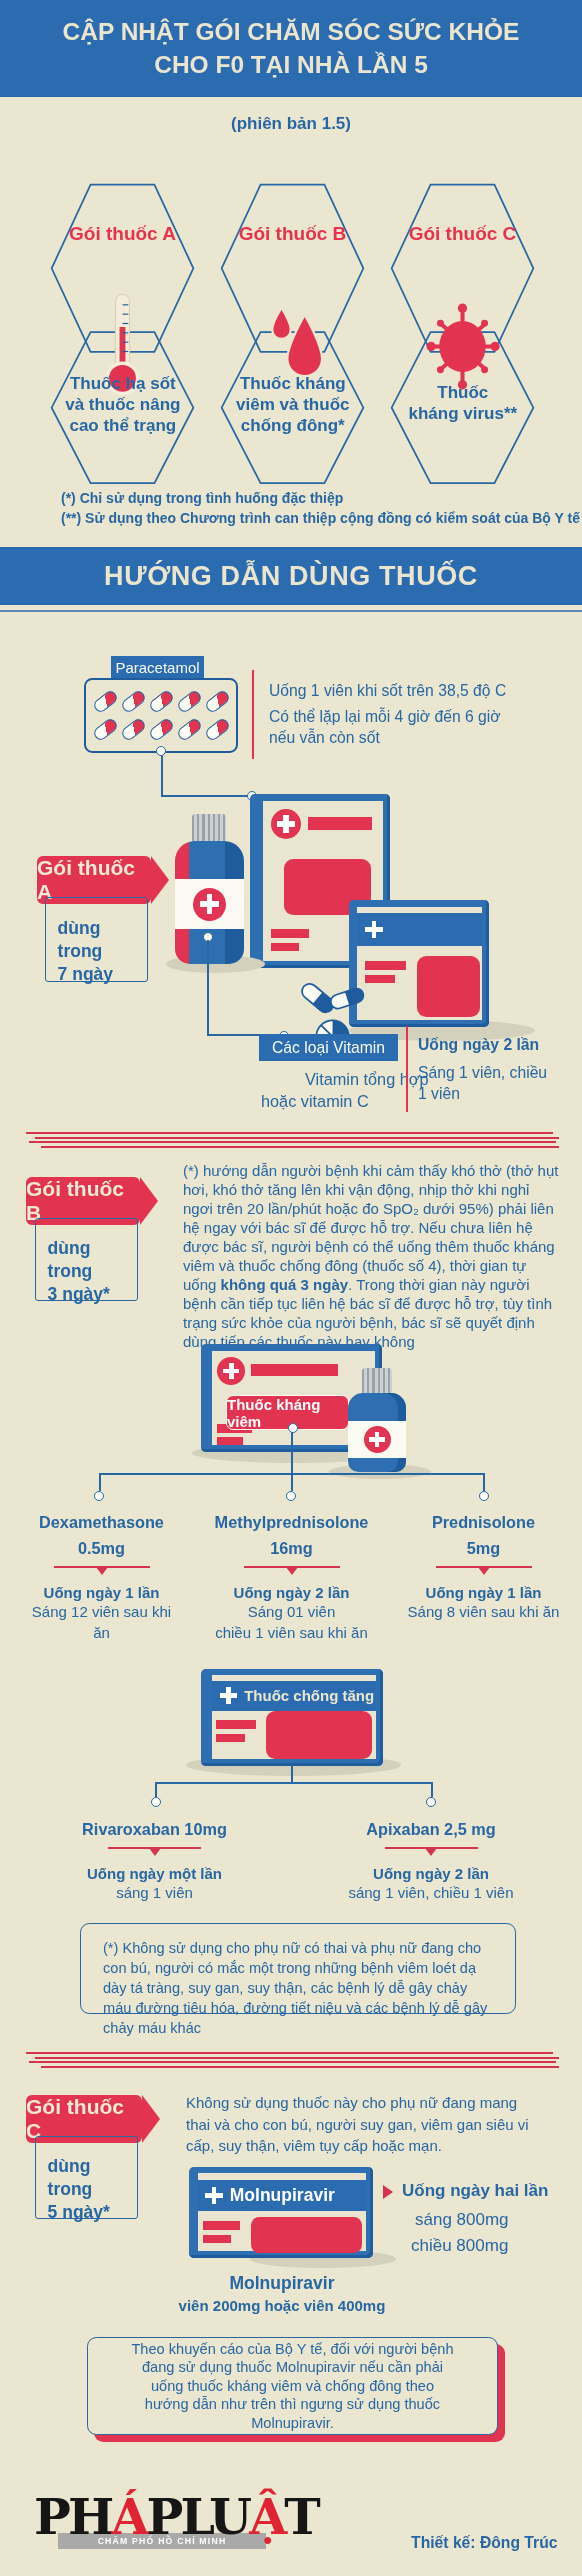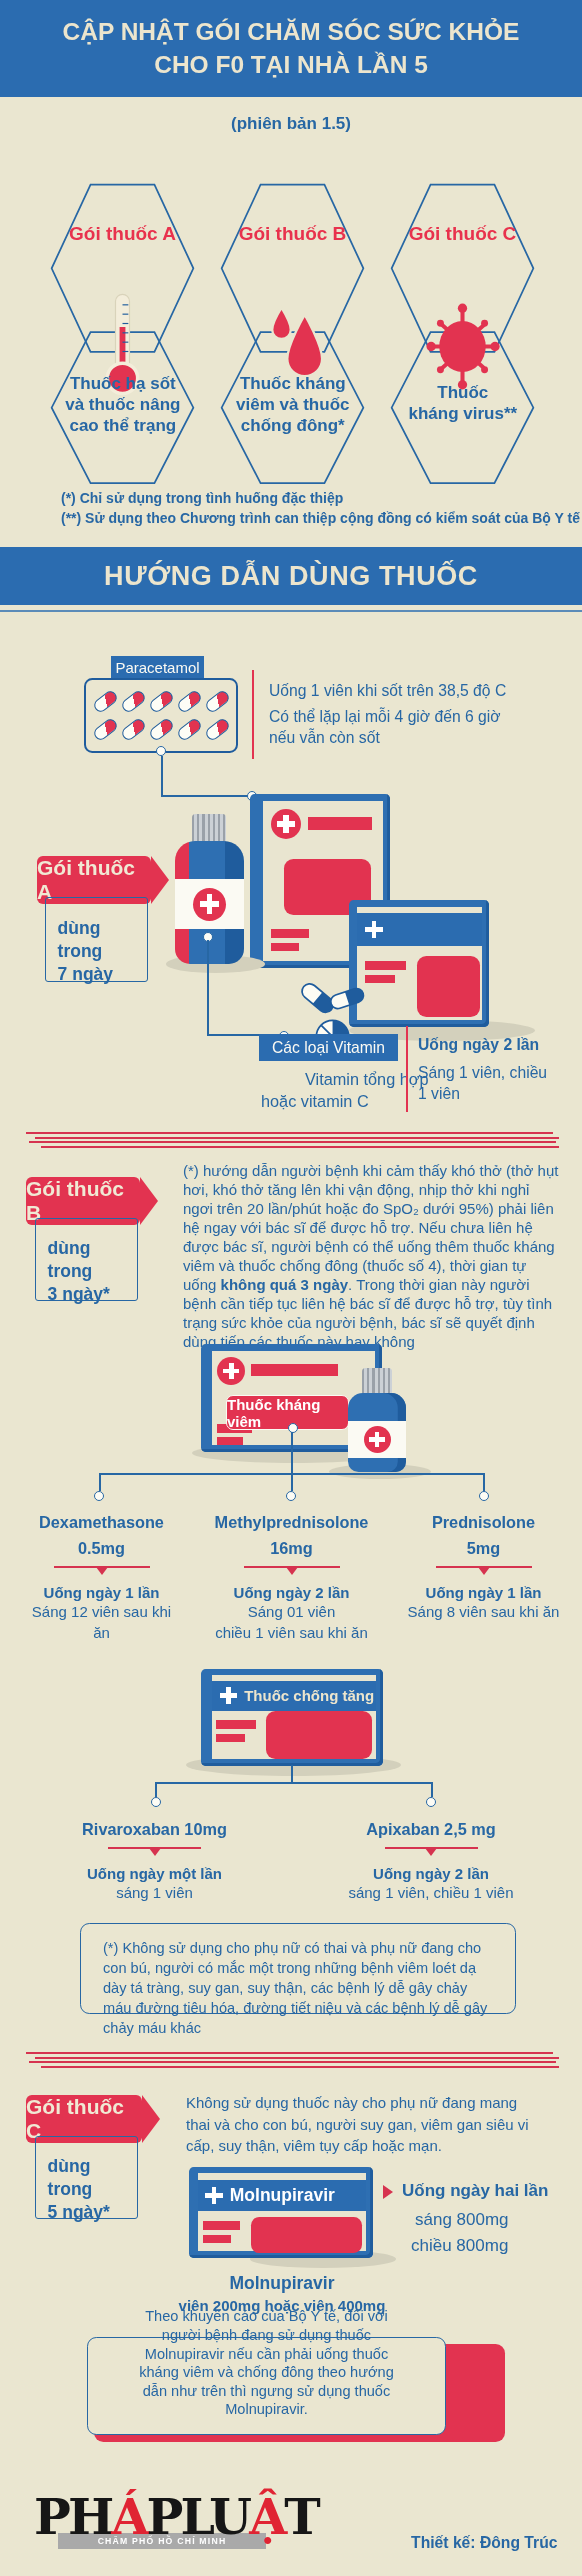--- a/index.html
+++ b/index.html
@@ -391,21 +391,21 @@
     <div class="redround" style="left:62px;top:50px;width:111px;height:36px;border-radius:8.2px;"></div>
   </div>
   <div class="abs tri-right" style="left:383px;top:2185px;"></div>
   <div class="abs blue" style="left:402px;top:2181px;font-size:17px;font-weight:bold;">Uống ngày hai lần</div>
   <div class="abs blue" style="left:415px;top:2210px;font-size:17px;">sáng 800mg</div>
   <div class="abs blue" style="left:411px;top:2236px;font-size:17px;">chiều 800mg</div>
   <div class="abs blue" style="left:154px;top:2273px;width:256px;text-align:center;font-size:17.5px;font-weight:bold;">Molnupiravir</div>
   <div class="abs blue" style="left:154px;top:2297px;width:256px;text-align:center;font-size:15px;font-weight:bold;">viên 200mg hoặc viên 400mg</div>
 
   <div class="abs" style="left:94px;top:2344px;width:411px;height:98px;background:#e23350;border-radius:9.3px;"></div>
-  <div class="abs notebox" style="left:87px;top:2337px;width:359px;height:98px;box-sizing:border-box;padding:15px 40px;display:flex;align-items:flex-end;">
+  <div class="abs notebox" style="left:87px;top:2337px;width:411px;height:98px;box-sizing:border-box;padding:15px 40px;display:flex;align-items:center;">
     <div style="font-size:14.6px;line-height:18.6px;text-align:center;">Theo khuyến cáo của Bộ Y tế, đối với người bệnh đang sử dụng thuốc Molnupiravir nếu cần phải uống thuốc kháng viêm và chống đông theo hướng dẫn như trên thì ngưng sử dụng thuốc Molnupiravir.</div>
   </div>
 
   <div class="abs graybar" style="left:58px;top:2533px;width:208px;height:16.3px;">
     <span>CHĂM PHỐ HỒ CHÍ MINH</span>
   </div>
   <div class="abs logo" style="left:34px;top:2494px;">
     <span>PH</span><span class="ra">Á</span><span>PLU</span><span class="ra">Ậ</span><span>T</span>
   </div>
   <div class="abs blue" style="right:24.5px;top:2534px;font-size:15.7px;font-weight:600;">Thiết kế: Đông Trúc</div>

